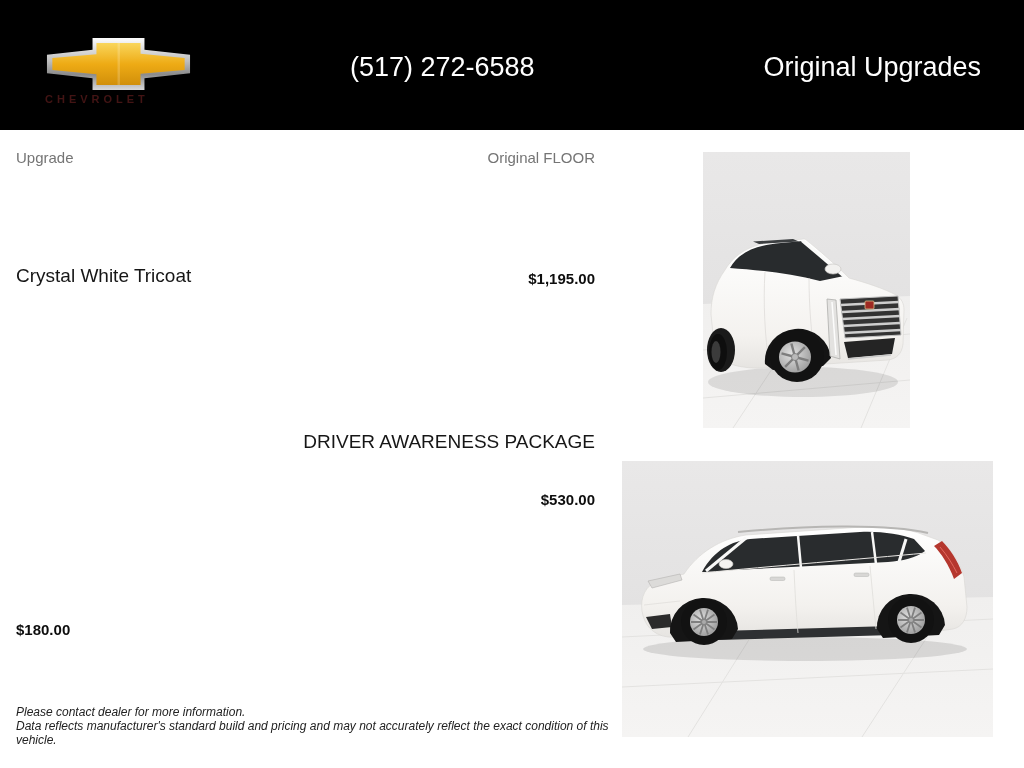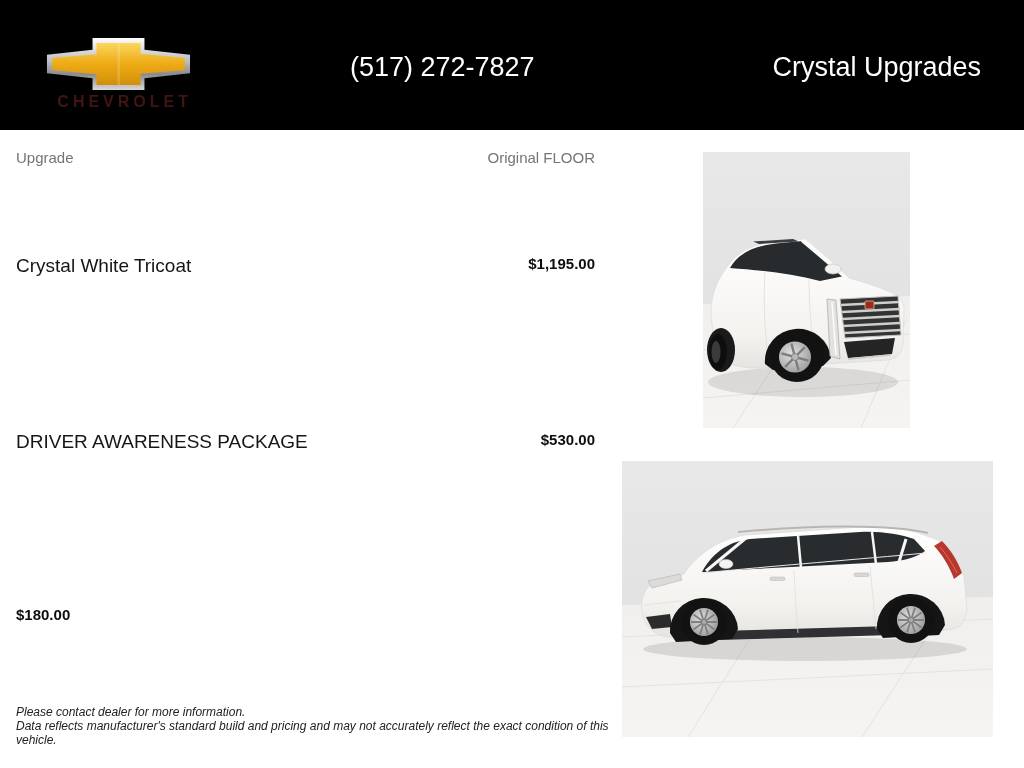--- a/index.html
+++ b/index.html
@@ -6,32 +6,32 @@
   body{
     width:1024px;height:768px;position:relative;overflow:hidden;
     background:#ffffff;font-family:"Liberation Sans", sans-serif;
     -webkit-font-smoothing:antialiased;
   }
   
   .header{position:absolute;left:0;top:0;width:1024px;height:130px;background:#000;}
   .logo{position:absolute;left:45px;top:36px;width:147px;}
   .logo svg{display:block;width:147px;height:56px;}
   .wordmark{
-    margin-top:1px;text-align:right;color:#431414;font-weight:bold;
-    font-size:16px;letter-spacing:4px;white-space:nowrap;
+    margin-top:1px;text-align:left;color:#431414;font-weight:bold;
+    font-size:11px;letter-spacing:4px;white-space:nowrap;
   }
   .phone{position:absolute;left:350px;top:52px;color:#fff;font-size:27px;line-height:30px;}
   .page-title{position:absolute;right:43px;top:52px;color:#fff;font-size:27px;line-height:30px;}
   
   .cols{position:absolute;left:16px;top:149px;width:579px;display:flex;justify-content:space-between;
         color:#757575;font-size:15px;}
-  .row{position:absolute;left:16px;width:579px;display:flex;justify-content:space-between;align-items:flex-start;height:32px;gap:38px;}
+  .row{position:absolute;left:16px;width:579px;display:flex;justify-content:space-between;align-items:flex-end;height:32px;gap:38px;}
   .row .name{font-size:19px;color:#161616;}
   .row .price{font-size:15px;font-weight:bold;color:#0d0d0d;}
-  .r0{top:255px;} .r1{top:431px;} .r2{top:606px;}
+  .r0{top:255px;} .r1{top:431px;flex-direction:column;} .r2{top:606px;}
   
   .disclaimer{position:absolute;left:16px;top:705px;width:600px;font-style:italic;
               font-size:12px;line-height:14px;color:#222;}
   
   .photo{position:absolute;display:block;}
   .photo1{left:703px;top:152px;width:207px;height:276px;}
   .photo2{left:622px;top:461px;width:371px;height:276px;}
 </style>
 </head>
 <body>
@@ -51,22 +51,22 @@
             <stop offset="0.5" stop-color="#eeab15"></stop>
           <stop offset="1" stop-color="#d18f0a"></stop>
         </linearGradient>
       </defs>
       <path d="M4,38 L97,28 L97,4 L203,4 L203,28 L296,38 L296,76 L203,86 L203,110 L97,110 L97,86 L4,76 Z" fill="url(#chrome)"></path>
       <path d="M15,45 L105,37 L105,14 L195,14 L195,36 L285,45 L285,69 L195,77 L195,100 L105,100 L105,78 L15,69 Z" fill="url(#gold)"></path>
       <rect x="148" y="14" width="5" height="86" fill="#ffffff" opacity="0.18"></rect>
     </svg>
     <div class="wordmark">CHEVROLET</div>
   </div>
-  <div class="phone">(517) 272-7827</div>
-  <div class="page-title">Crystal Upgrades</div>
+  <div class="phone">(517) 272-6588</div>
+  <div class="page-title">Original Upgrades</div>
 </div>
 
 <div class="cols">
   <span>Upgrade</span>
   <span>Original FLOOR</span>
 </div>
 
 <div class="row r0">
   <span class="name">Crystal White Tricoat</span>
   <span class="price">$1,195.00</span>

